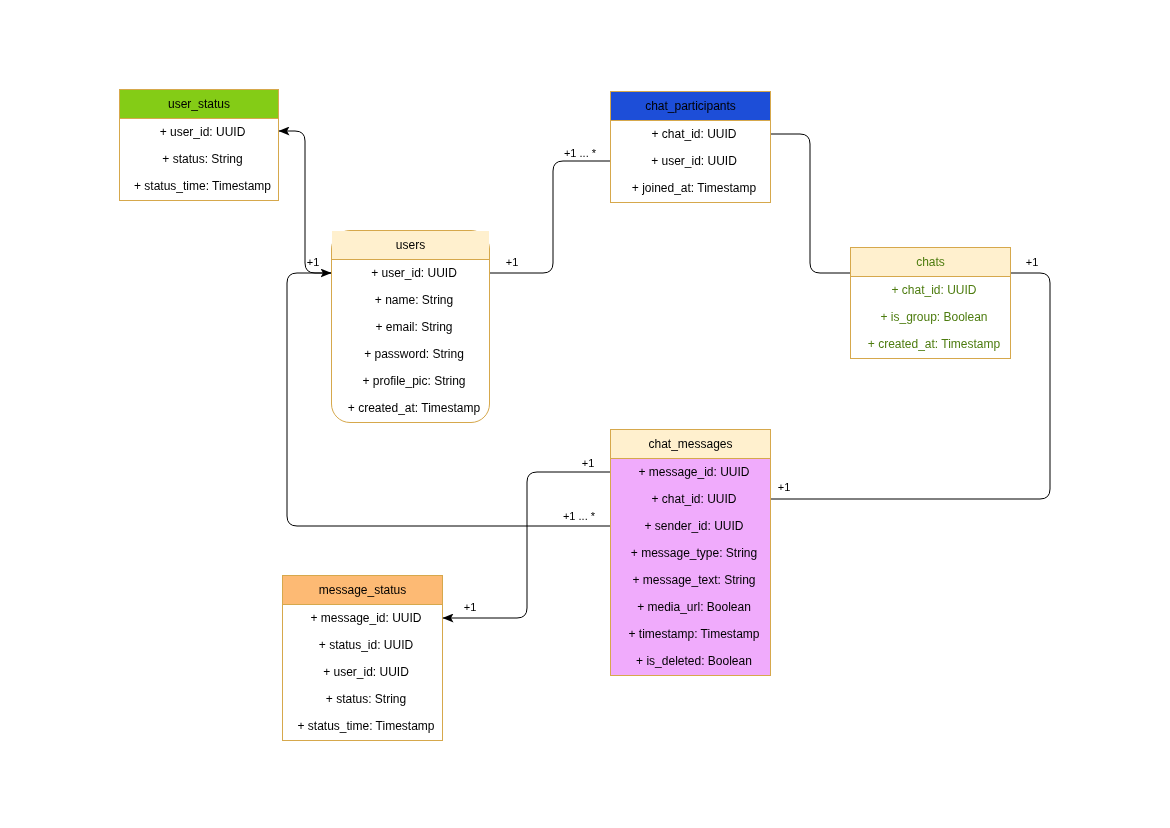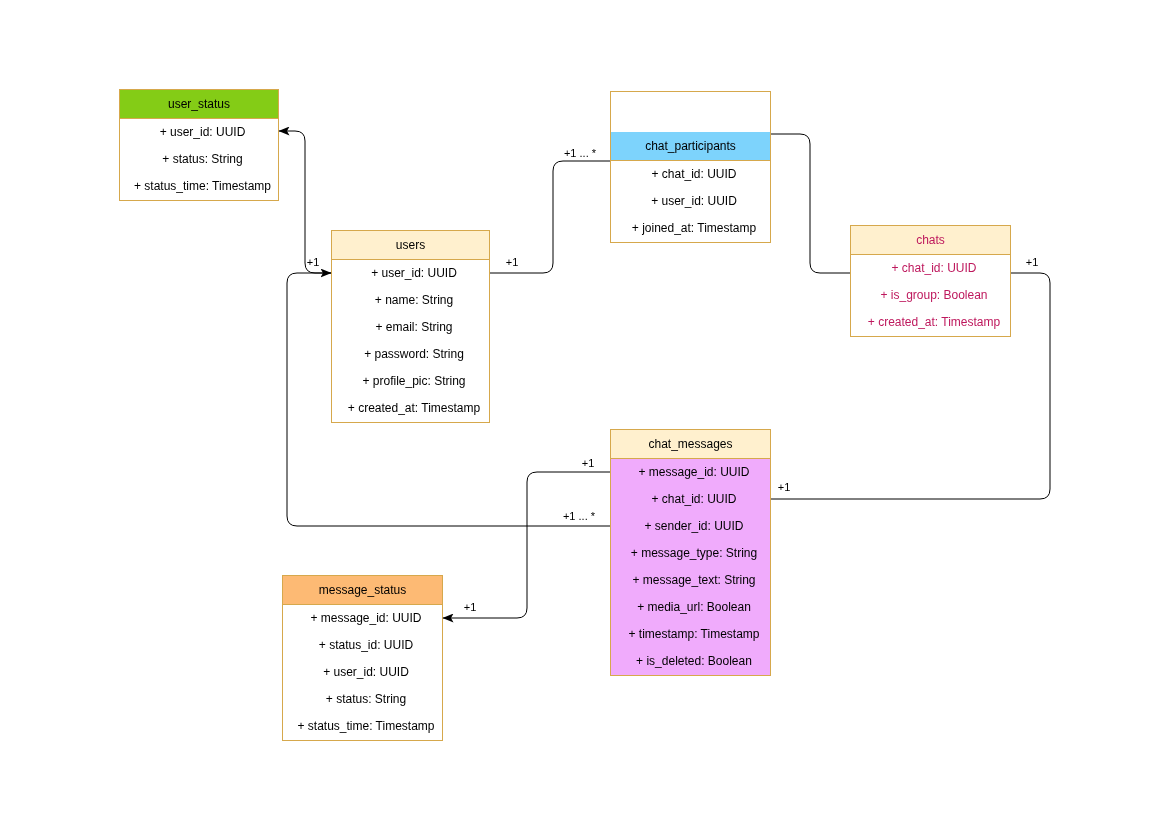--- a/index.html
+++ b/index.html
@@ -60,36 +60,36 @@
 <body>
 
 <div class="canvas" style="background: rgb(255, 255, 255);">
   <div id="entity-layer">
       <div class="entity" style="left: 119px; top: 89px; width: 160px; background: rgb(255, 255, 255); border-color: rgb(214, 168, 76); color: rgb(0, 0, 0);">
         <div class="entity-header" style="background: #84cc16; border-bottom-color: rgb(214, 168, 76);">user_status</div>
         <div class="entity-row">+ user_id: UUID</div>
         <div class="entity-row">+ status: String</div>
         <div class="entity-row">+ status_time: Timestamp</div>
       </div>
-      <div class="entity" style="left: 331px; top: 230px; width: 159px; background: rgb(255, 255, 255); border-color: rgb(214, 168, 76); color: rgb(0, 0, 0);">
+      <div class="entity" style="left: 331px; top: 230px; width: 159px; background: rgb(255, 255, 255); border-color: rgb(214, 168, 76); color: rgb(0, 0, 0); border-radius: 19px;">
         <div class="entity-header" style="background: rgb(255, 240, 206); border-bottom-color: rgb(214, 168, 76);">users</div>
         <div class="entity-row">+ user_id: UUID</div>
         <div class="entity-row">+ name: String</div>
         <div class="entity-row">+ email: String</div>
         <div class="entity-row">+ password: String</div>
         <div class="entity-row">+ profile_pic: String</div>
         <div class="entity-row">+ created_at: Timestamp</div>
       </div>
       <div class="entity" style="left: 610px; top: 91px; width: 161px; background: rgb(255, 255, 255); border-color: rgb(214, 168, 76); color: rgb(0, 0, 0);">
-        <div class="entity-header" style="background: #7dd3fc; border-bottom-color: rgb(214, 168, 76); margin-top: 40px;">chat_participants</div>
+        <div class="entity-header" style="background: #1d4ed8; border-bottom-color: rgb(214, 168, 76);">chat_participants</div>
         <div class="entity-row">+ chat_id: UUID</div>
         <div class="entity-row">+ user_id: UUID</div>
         <div class="entity-row">+ joined_at: Timestamp</div>
       </div>
-      <div class="entity" style="left: 850px; top: 225px; width: 161px; background: rgb(255, 255, 255); border-color: rgb(214, 168, 76); color: #be185d;">
+      <div class="entity" style="left: 850px; top: 247px; width: 161px; background: rgb(255, 255, 255); border-color: rgb(214, 168, 76); color: #4d7c0f;">
         <div class="entity-header" style="background: rgb(255, 240, 206); border-bottom-color: rgb(214, 168, 76);">chats</div>
         <div class="entity-row">+ chat_id: UUID</div>
         <div class="entity-row">+ is_group: Boolean</div>
         <div class="entity-row">+ created_at: Timestamp</div>
       </div>
       <div class="entity" style="left: 610px; top: 429px; width: 161px; background: #f0abfc; border-color: rgb(214, 168, 76); color: rgb(0, 0, 0);">
         <div class="entity-header" style="background: rgb(255, 240, 206); border-bottom-color: rgb(214, 168, 76);">chat_messages</div>
         <div class="entity-row">+ message_id: UUID</div>
         <div class="entity-row">+ chat_id: UUID</div>
         <div class="entity-row">+ sender_id: UUID</div>

